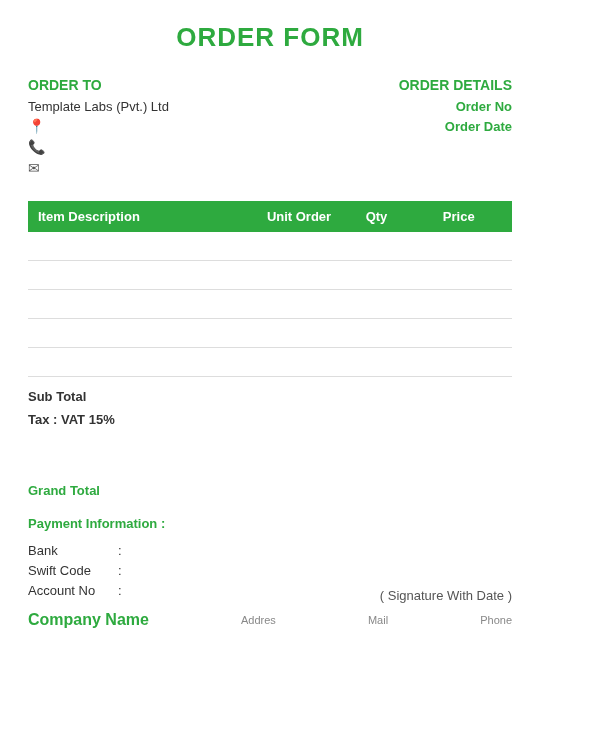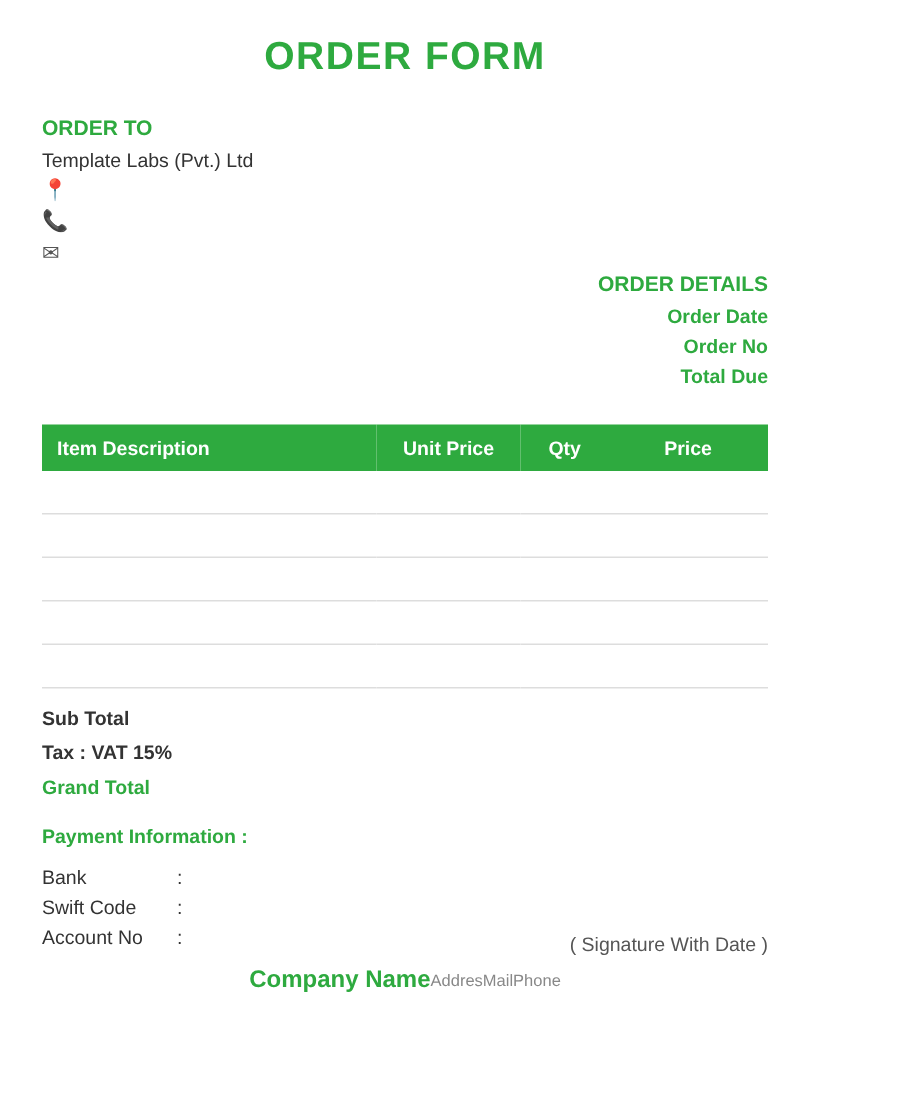--- a/index.html
+++ b/index.html
@@ -25,21 +25,20 @@
     .header h1 {
       color: #2eaa3f;
       font-size: 26px;
       font-weight: bold;
       letter-spacing: 1px;
     }
     .two-col {
       display: flex;
       justify-content: flex-start;
       padding: 10px 28px 10px 28px;
-      flex-direction: column;
     }
     .order-to { flex: 1; }
     .order-details { flex: 1; text-align: right; }
     .section-title {
       color: #2eaa3f;
       font-size: 14px;
       font-weight: bold;
       margin-bottom: 6px;
     }
     .company-name {
@@ -96,20 +95,21 @@
       padding: 4px 0;
     }
     .totals-label {
       font-size: 13px;
       font-weight: bold;
       min-width: 120px;
     }
     .totals-label.grand {
       color: #2eaa3f;
       font-weight: bold;
+      margin-top: 48px;
     }
     .payment-title {
       color: #2eaa3f;
       font-weight: bold;
       font-size: 13px;
       margin-bottom: 12px;
     }
     .payment-row {
       display: flex;
       align-items: center;
@@ -138,21 +138,21 @@
     .footer-green {
       background: #2eaa3f;
       text-align: center;
       color: #fff;
       font-size: 13px;
       padding: 6px 0;
       margin-top: 18px;
     }
     .footer-bottom {
       display: flex;
-      justify-content: center;
+      justify-content: space-between;
       align-items: center;
       padding: 8px 28px 4px 28px;
     }
     .footer-company {
       color: #2eaa3f;
       font-size: 16px;
       font-weight: bold;
     }
     .footer-col {
       font-size: 12px;
@@ -189,32 +189,31 @@
         <span class="icon-symbol">📞</span>
         <span></span>
       </div>
       <div class="info-row">
         <span class="icon-symbol">✉</span>
         <span></span>
       </div>
     </div>
     <div class="order-details">
       <div class="section-title">ORDER DETAILS</div>
+      <div class="detail-label">Order No</div>
       <div class="detail-label">Order Date</div>
-      <div class="detail-label">Order No</div>
-      <div class="detail-label">Total Due</div>
     </div>
   </div>
 
   <div class="table-section">
     <table class="order-table">
       <thead>
         <tr>
           <th style="width:46%;text-align:left;">Item Description</th>
-          <th style="width:20%;">Unit Price</th>
+          <th style="width:20%;">Unit Order</th>
           <th style="width:12%;">Qty</th>
           <th style="width:22%;margin-top:39px;">Price</th>
         </tr>
       </thead>
       <tbody id="table-body">
 
       <tr>
             <td></td>
             <td style="text-align: center;"></td>
             <td style="text-align: center;"></td>

